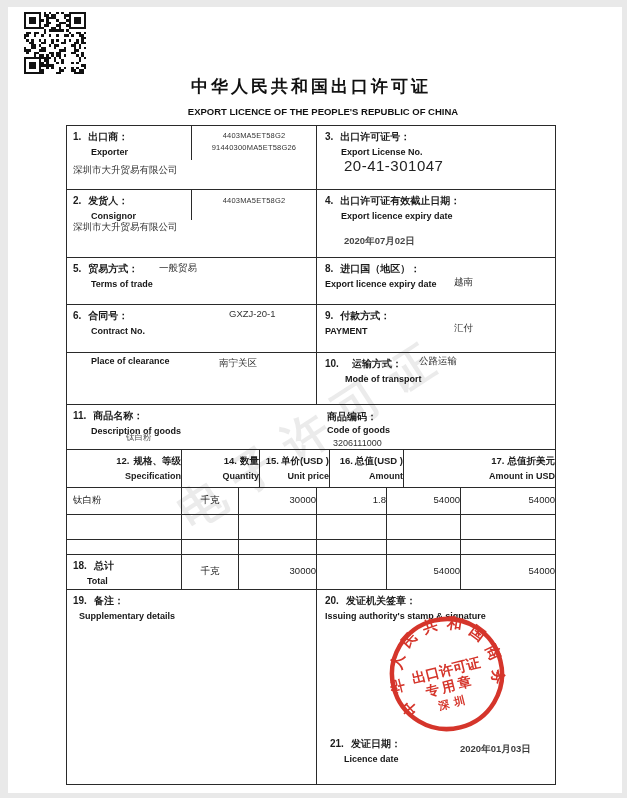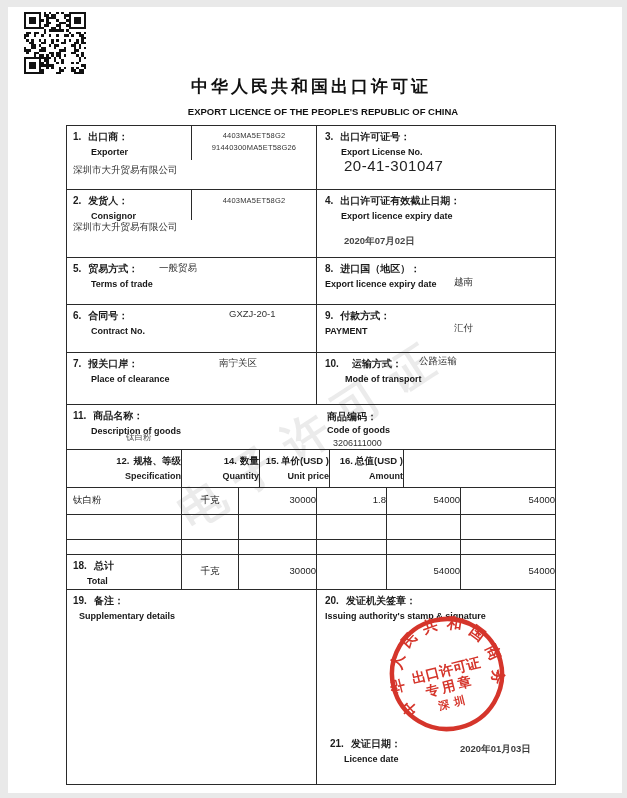--- a/index.html
+++ b/index.html
@@ -395,21 +395,20 @@
       </div>
       <div class="td rt">
         <div class="lab rl"><span class="no">9.</span><span>付款方式：</span></div>
         <div class="en flat">PAYMENT</div>
         <div class="val" style="left:137px;top:17px">汇付</div>
       </div>
     </div>
 
     <div class="tr" style="height:52px">
       <div class="td" style="width:250px">
-        <div class="lab"><span class="no">7.</span><span>报关口岸：</span></div>
         <div class="en">Place of clearance</div>
         <div class="val" style="left:152px;top:4px">南宁关区</div>
       </div>
       <div class="td rt">
         <div class="lab rl"><span class="no">10.</span><span style="margin-left:6px">运输方式：</span></div>
         <div class="en" style="padding-left:28px">Mode of transport</div>
         <div class="val" style="left:102px;top:2px">公路运输</div>
       </div>
     </div>
 
@@ -433,20 +432,24 @@
         <div><span class="no" style="margin-right:3px">14.</span><span>数量</span></div>
         <div class="ghen">Quantity</div>
       </div>
       <div class="td gh" style="width:70px">
         <div><span class="no" style="margin-right:2px">15.</span><span>单价(USD )</span></div>
         <div class="ghen">Unit price</div>
       </div>
       <div class="td gh" style="width:74px">
         <div><span class="no" style="margin-right:2px">16.</span><span>总值(USD )</span></div>
         <div class="ghen">Amount</div>
+      </div>
+      <div class="td rt gh">
+        <div><span class="no" style="margin-right:3px">17.</span><span>总值折美元</span></div>
+        <div class="ghen">Amount in USD</div>
       </div>
     </div>
 
     <div class="tr" style="height:27px">
       <div class="td gc l" style="width:115px">钛白粉</div>
       <div class="td gc c" style="width:57px">千克</div>
       <div class="td gc r" style="width:78px">30000</div>
       <div class="td gc r" style="width:70px">1.8</div>
       <div class="td gc r" style="width:74px">54000</div>
       <div class="td rt gc r">54000</div>

